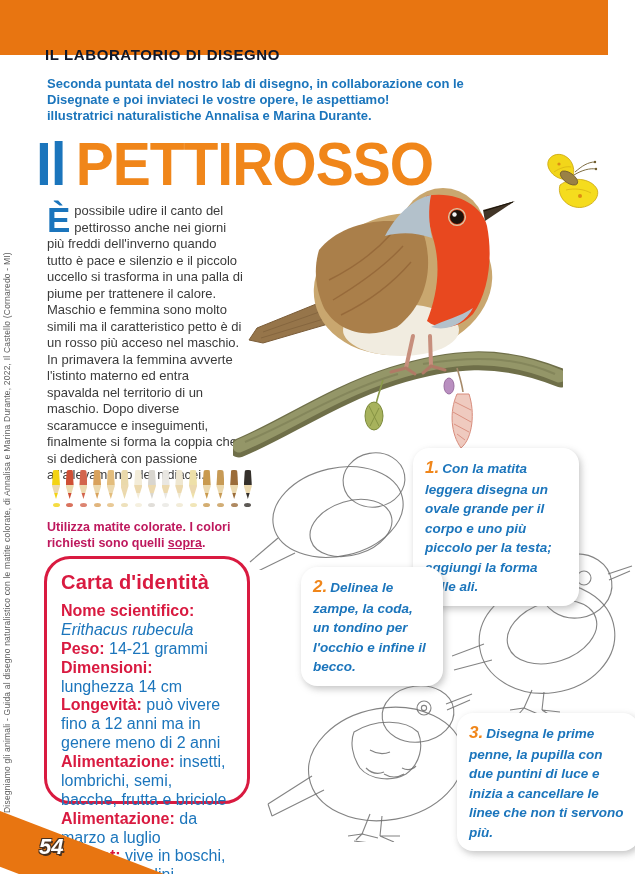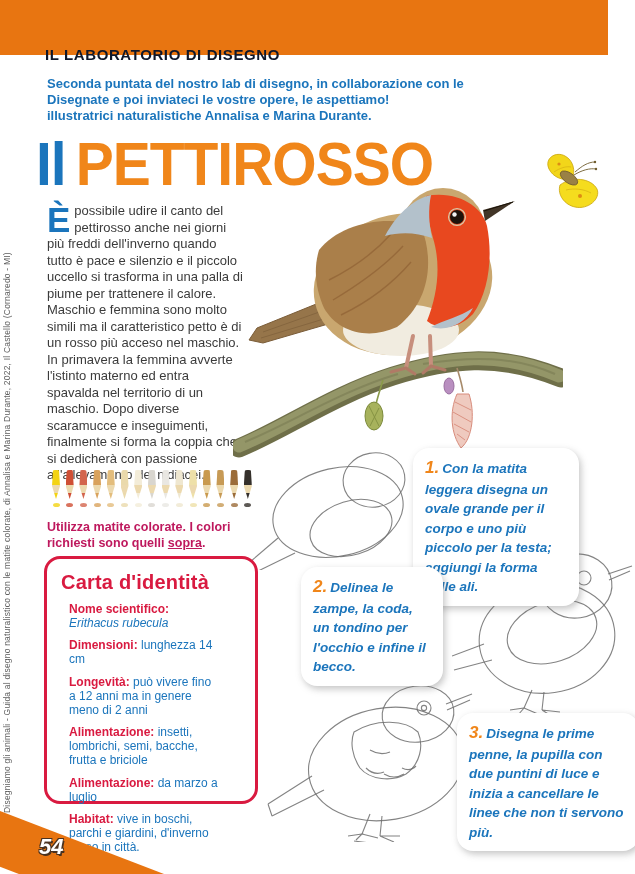--- a/index.html
+++ b/index.html
@@ -58,28 +58,28 @@
   }
   .pencil-dab{width:7px; height:4px; border-radius:50%; background:var(--c); margin-top:4px; opacity:.8;}
   .caption{
     position:absolute; left:47px; top:520px; width:200px; margin:0;
     color:#be185d; font-weight:bold; font-size:12.5px; line-height:1.25;
   }
   .caption .u{text-decoration:underline;}
   
   .carta{
     position:absolute; left:44px; top:556px; width:166px; height:218px;
-    background:#fff; border:3px solid var(--red,#D91A40); border-radius:16px;
-    padding:12px 28px 12px 14px;
+    background:#fff; border:3px solid var(--red,#D91A40); border-radius:26px;
+    padding:12px 20px 12px 14px;
   }
   .carta-title{
     margin:0 0 8px 0; color:var(--red,#D91A40);
     font-size:20px; font-weight:800; letter-spacing:.2px;
   }
-  .carta p{margin:8px; font-size:12px; line-height:1.18;}
+  .carta p{margin:0; font-size:16px; line-height:1.18;}
   .carta .lab{color:var(--red,#D91A40); font-weight:bold;}
   .carta .val{color:var(--blue,#1B75BC);}
   .carta .sci{color:var(--blue,#1B75BC); font-style:italic;}
   
   .step{
     position:absolute; background:#ffffff; border-radius:16px;
     box-shadow:2px 3px 7px rgba(110,110,110,.4);
     padding:10px 12px; font-style:italic; line-height:1.22;
   }
   .step .num{color:var(--title_orange,#F0861A); font-weight:800; font-size:17px; margin-right:3px;}
@@ -307,20 +307,21 @@
   <p class="caption"><span>Utilizza matite colorate. I colori richiesti sono quelli </span><span class="u">sopra</span><span>.</span></p>
 
   <section class="carta">
     <h2 class="carta-title">Carta d'identità</h2>
     <p>
       <span class="lab">Nome scientifico:</span><br>
       <span class="sci">Erithacus rubecula</span>
     </p>
     <div class="carta-entries">
 
+        <p><span class="lab">Peso:</span><span class="val"> 14-21 grammi</span></p>
 
         <p><span class="lab">Dimensioni:</span><span class="val"> lunghezza 14 cm</span></p>
 
         <p><span class="lab">Longevità:</span><span class="val"> può vivere fino a 12 anni ma in genere meno di 2 anni</span></p>
 
         <p><span class="lab">Alimentazione:</span><span class="val"> insetti, lombrichi, semi, bacche, frutta e briciole</span></p>
 
         <p><span class="lab">Alimentazione:</span><span class="val"> da marzo a luglio</span></p>
 
         <p><span class="lab">Habitat:</span><span class="val"> vive in boschi, parchi e giardini, d'inverno rosso in città.</span></p>

